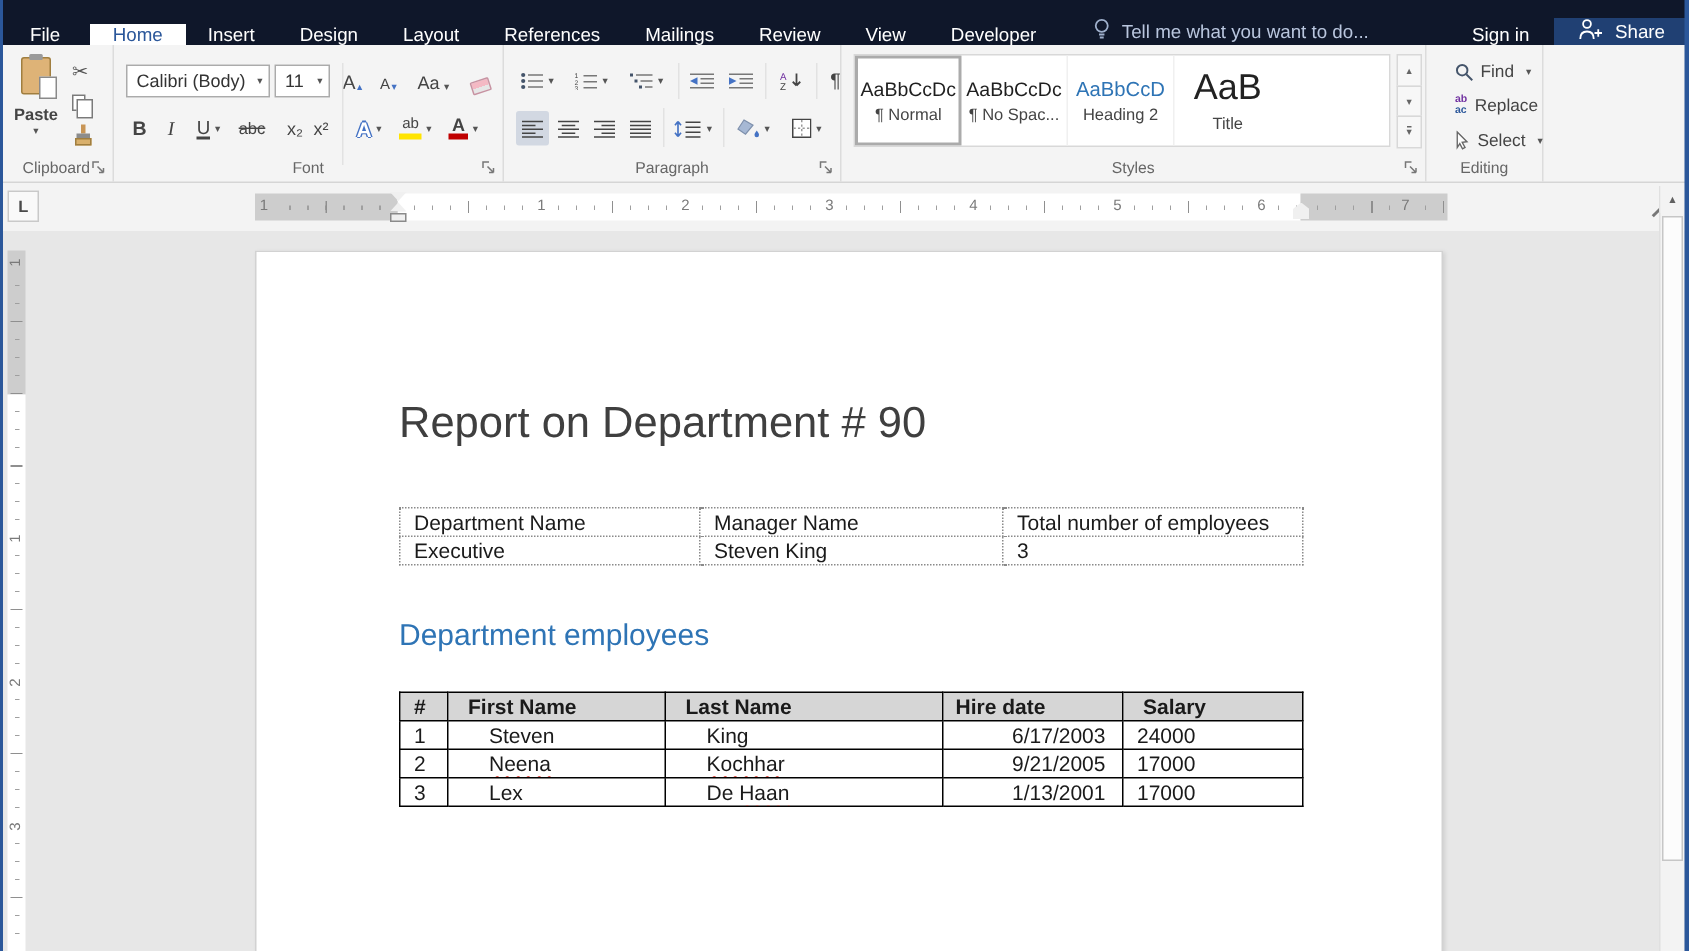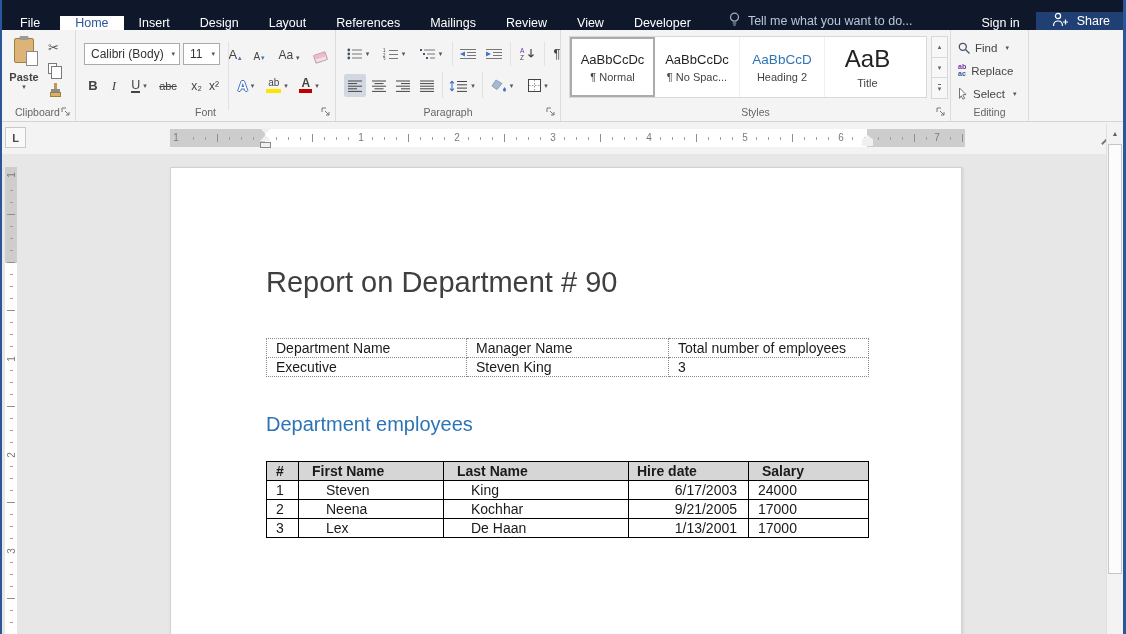--- a/index.html
+++ b/index.html
@@ -63,34 +63,34 @@
   .strike { font-size:11px; text-decoration:line-through; }
   .subsup { font-size:12px; }
   .fxA { font-size:14px; font-weight:bold; color:#fff; text-shadow:-1px 0 #4472C4, 1px 0 #4472C4, 0 -1px #4472C4, 0 1px #4472C4; }
   .hlwrap, .fcwrap { display:flex; flex-direction:column; align-items:center; line-height:10px; }
   .hlwrap .t { font-size:10px; } .hlwrap .bar { width:15px; height:4px; background:#FFE400; margin-top:1px; }
   .fcwrap .t { font-size:12px; font-weight:bold; } .fcwrap .bar { width:13px; height:4px; background:#C00000; margin-top:1px; }
   .vsep { position:absolute; top:12px; width:1px; height:68px; background:#E2E2E2; }
 
   
   .gallery { position:absolute; left:8px; top:6px; width:358px; height:62px; background:#fff; border:1px solid #D8D8D8; display:flex; }
-  .scard { width:85px; height:100%; display:flex; flex-direction:column; align-items:center; justify-content:center; gap:4px; border-right:1px solid #F0F0F0; }
+  .scard { width:71px; height:100%; display:flex; flex-direction:column; align-items:center; justify-content:center; gap:4px; border-right:1px solid #F0F0F0; }
   .scard:last-child { border-right:none; }
   .scard.sel { border:2px solid #ABABAB; background:#fff; }
   .sprev { font-size:13px; color:#1F1F1F; white-space:nowrap; }
   .sprev.h1 { font-size:15px; color:#2E74B5; }
   .sprev.h2 { font-size:13.5px; color:#2E74B5; }
   .sprev.ttl { font-size:24px; font-weight:300; color:#222; }
   .sname { font-size:11px; color:#444; white-space:nowrap; }
   .gal-scroll { position:absolute; left:370px; top:6px; width:17px; height:62px; display:flex; flex-direction:column; }
   .gal-scroll .gsb { flex:1; background:#F7F7F7; border:1px solid #D8D8D8; margin-bottom:-1px; display:flex; align-items:center; justify-content:center; font-size:7px; color:#666; }
   .gsb .morebar { border-top:1px solid #666; line-height:8px; font-size:7px; }
 
   
-  .edrow { position:absolute; left:7px; height:19px; display:flex; align-items:center; gap:5px; font-size:11.5px;justify-content:center; }
+  .edrow { position:absolute; left:19px; height:19px; display:flex; align-items:center; gap:5px; font-size:11.5px;justify-content:center; }
 
   
   svg.pic { display:block; }
 
   
   .rulerbar { position:absolute; left:0; top:122px; width:100%; height:32px; background:#F3F3F3; z-index:10; }
   .tabsel { position:absolute; left:5px; top:5px; width:21px; height:21px; background:#F9F9F9; border:1px solid #C9C9C9; display:flex; align-items:center; justify-content:center; font-size:11px; font-weight:bold; color:#4A4A4A; }
   .hruler { position:absolute; top:7px; height:18px; }
   .hz { position:absolute; top:0; height:18px;
     background-image:

